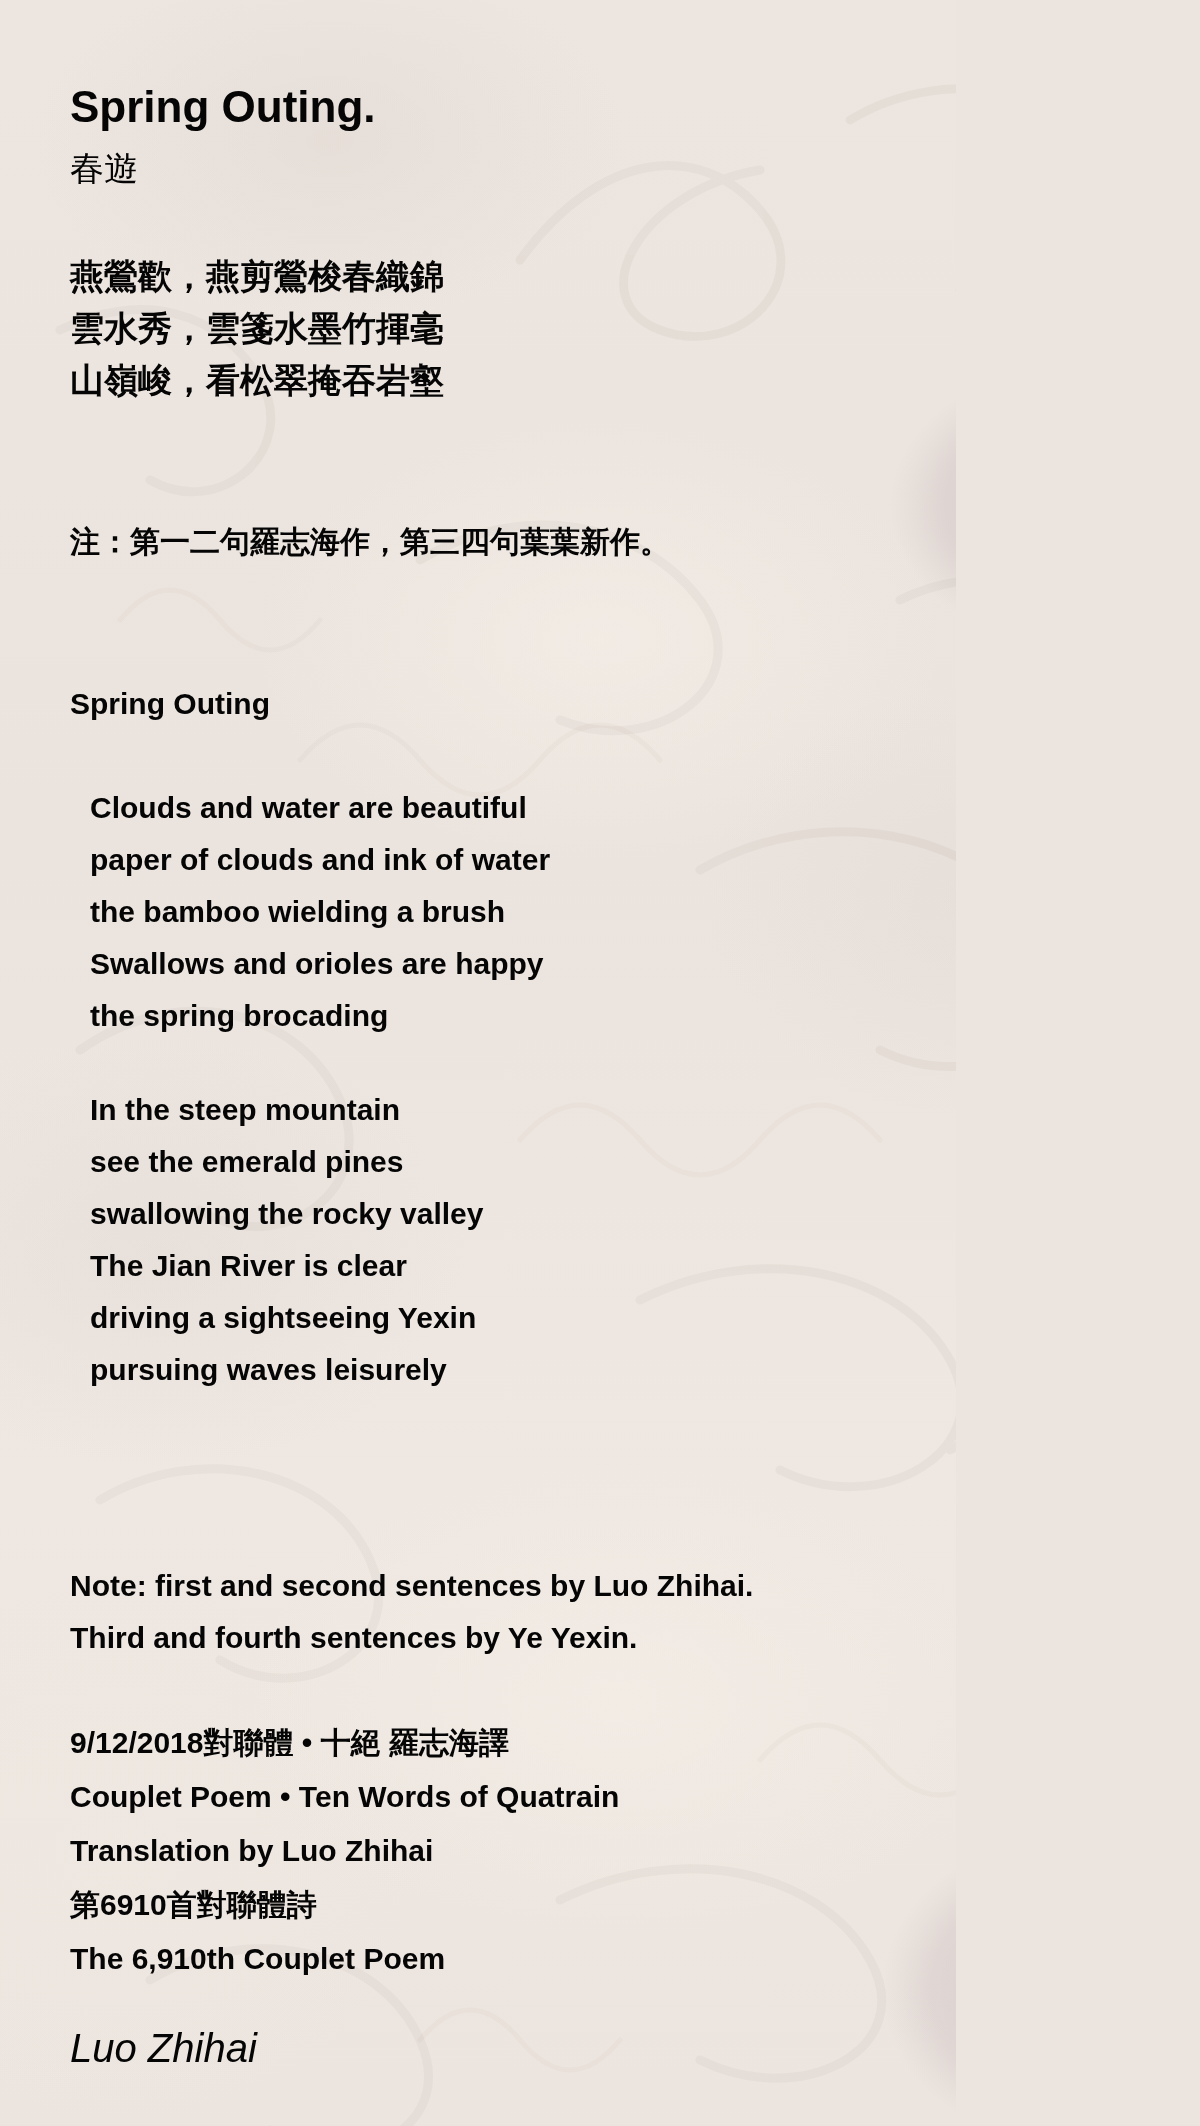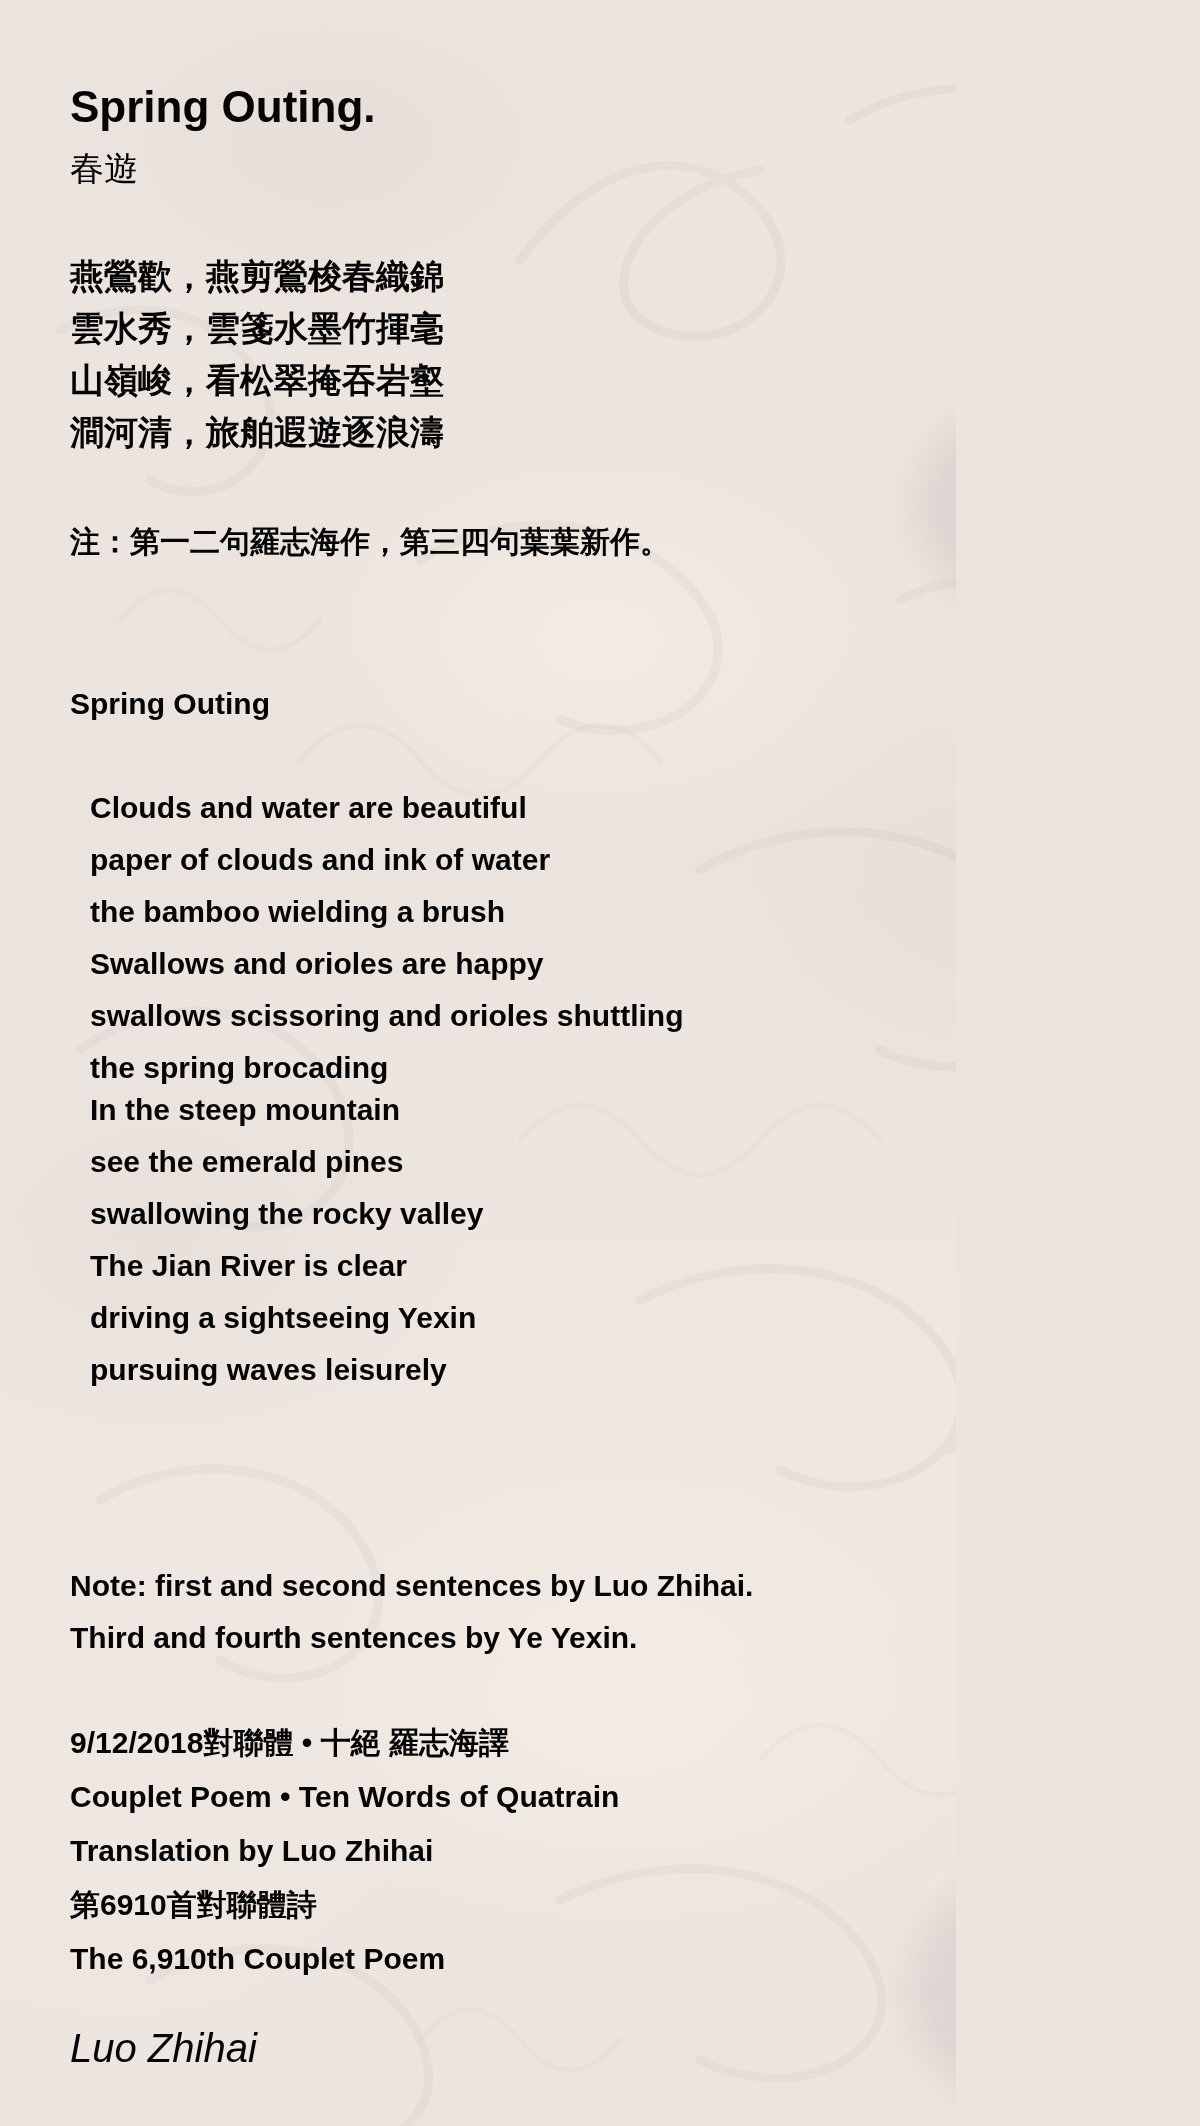--- a/index.html
+++ b/index.html
@@ -70,33 +70,31 @@
   </svg>
 
   <h1 class="textblock doc-title">Spring Outing.</h1>
 
   <div class="textblock cjk-title">春遊</div>
 
   <div class="textblock cjk-poem">
     <span class="line">燕鶯歡，燕剪鶯梭春織錦</span>
     <span class="line">雲水秀，雲箋水墨竹揮毫</span>
     <span class="line">山嶺峻，看松翠掩吞岩壑</span>
-    <span class="line">澗河清，旅舶遐遊逐浪濤</span>
   </div>
 
   <div class="textblock cjk-note">注：第一二句羅志海作，第三四句葉葉新作。</div>
 
   <div class="textblock en-title">Spring Outing</div>
 
   <div class="textblock stanza stanza-1">
     <span class="line">Clouds and water are beautiful</span>
     <span class="line">paper of clouds and ink of water</span>
     <span class="line">the bamboo wielding a brush</span>
     <span class="line">Swallows and orioles are happy</span>
-    <span class="line">swallows scissoring and orioles shuttling</span>
     <span class="line">the spring brocading</span>
   </div>
 
   <div class="textblock stanza stanza-2">
     <span class="line">In the steep mountain</span>
     <span class="line">see the emerald pines</span>
     <span class="line">swallowing the rocky valley</span>
     <span class="line">The Jian River is clear</span>
     <span class="line">driving a sightseeing Yexin</span>
     <span class="line">pursuing waves leisurely</span>

